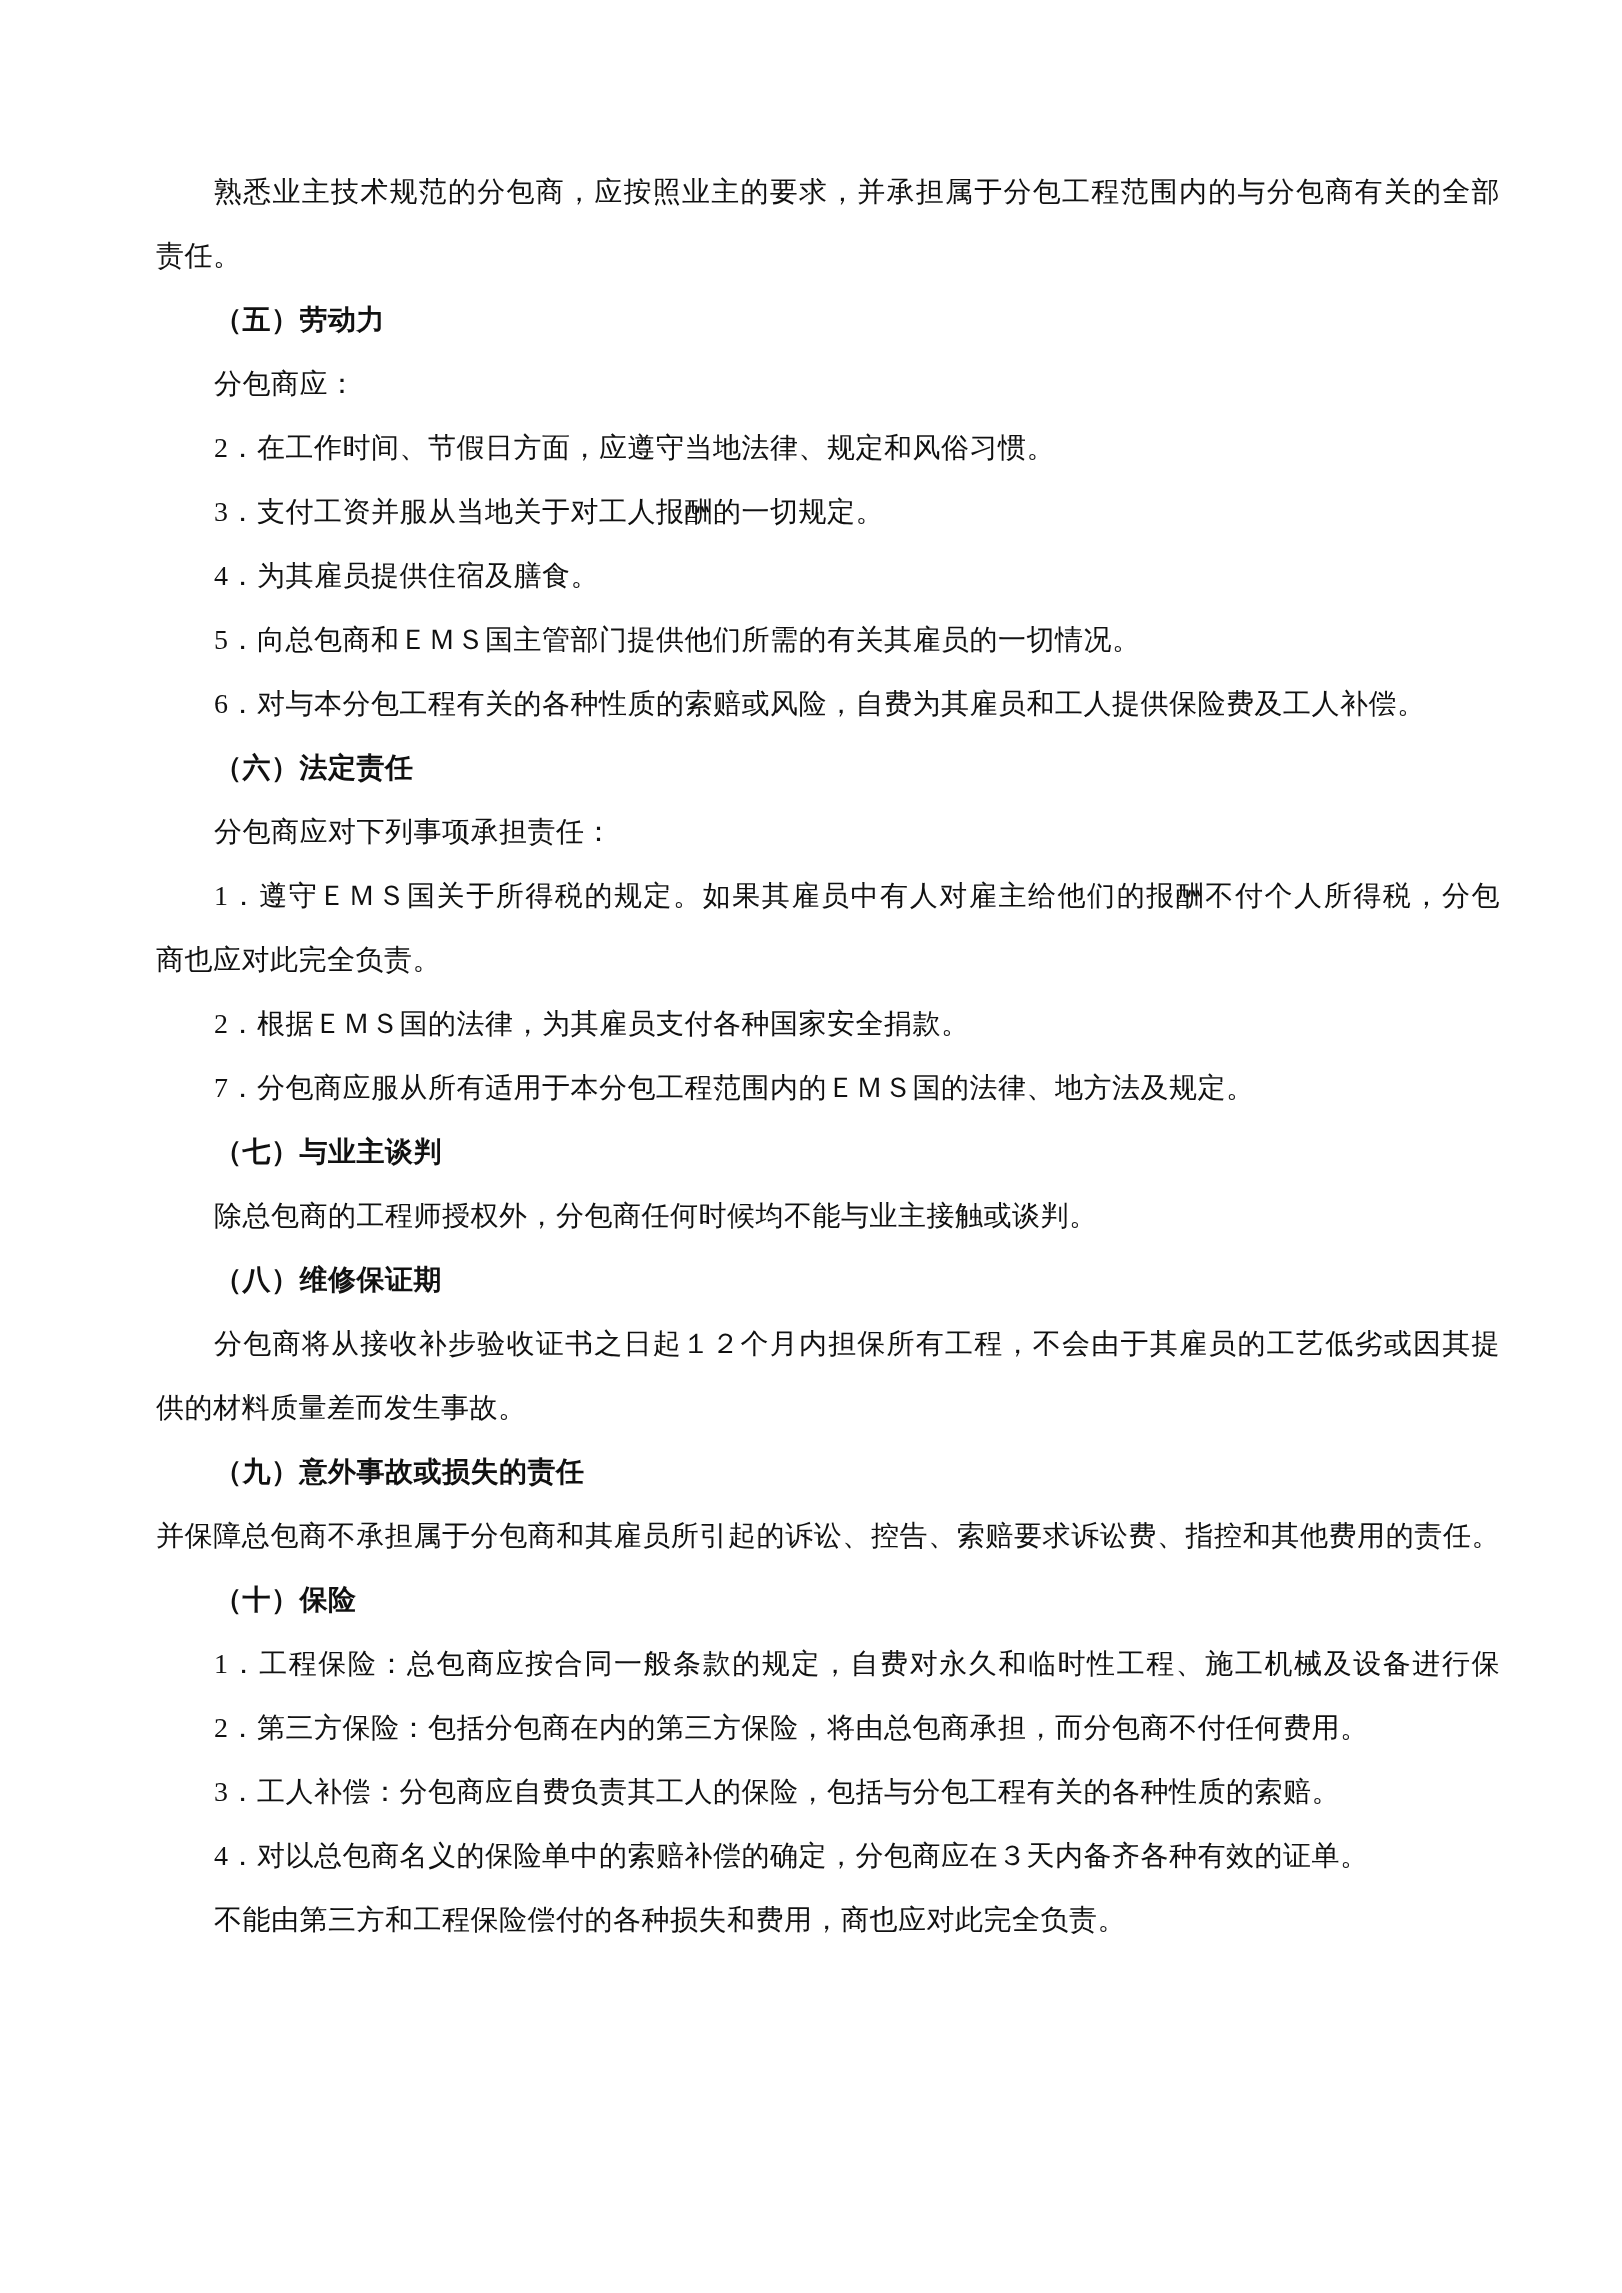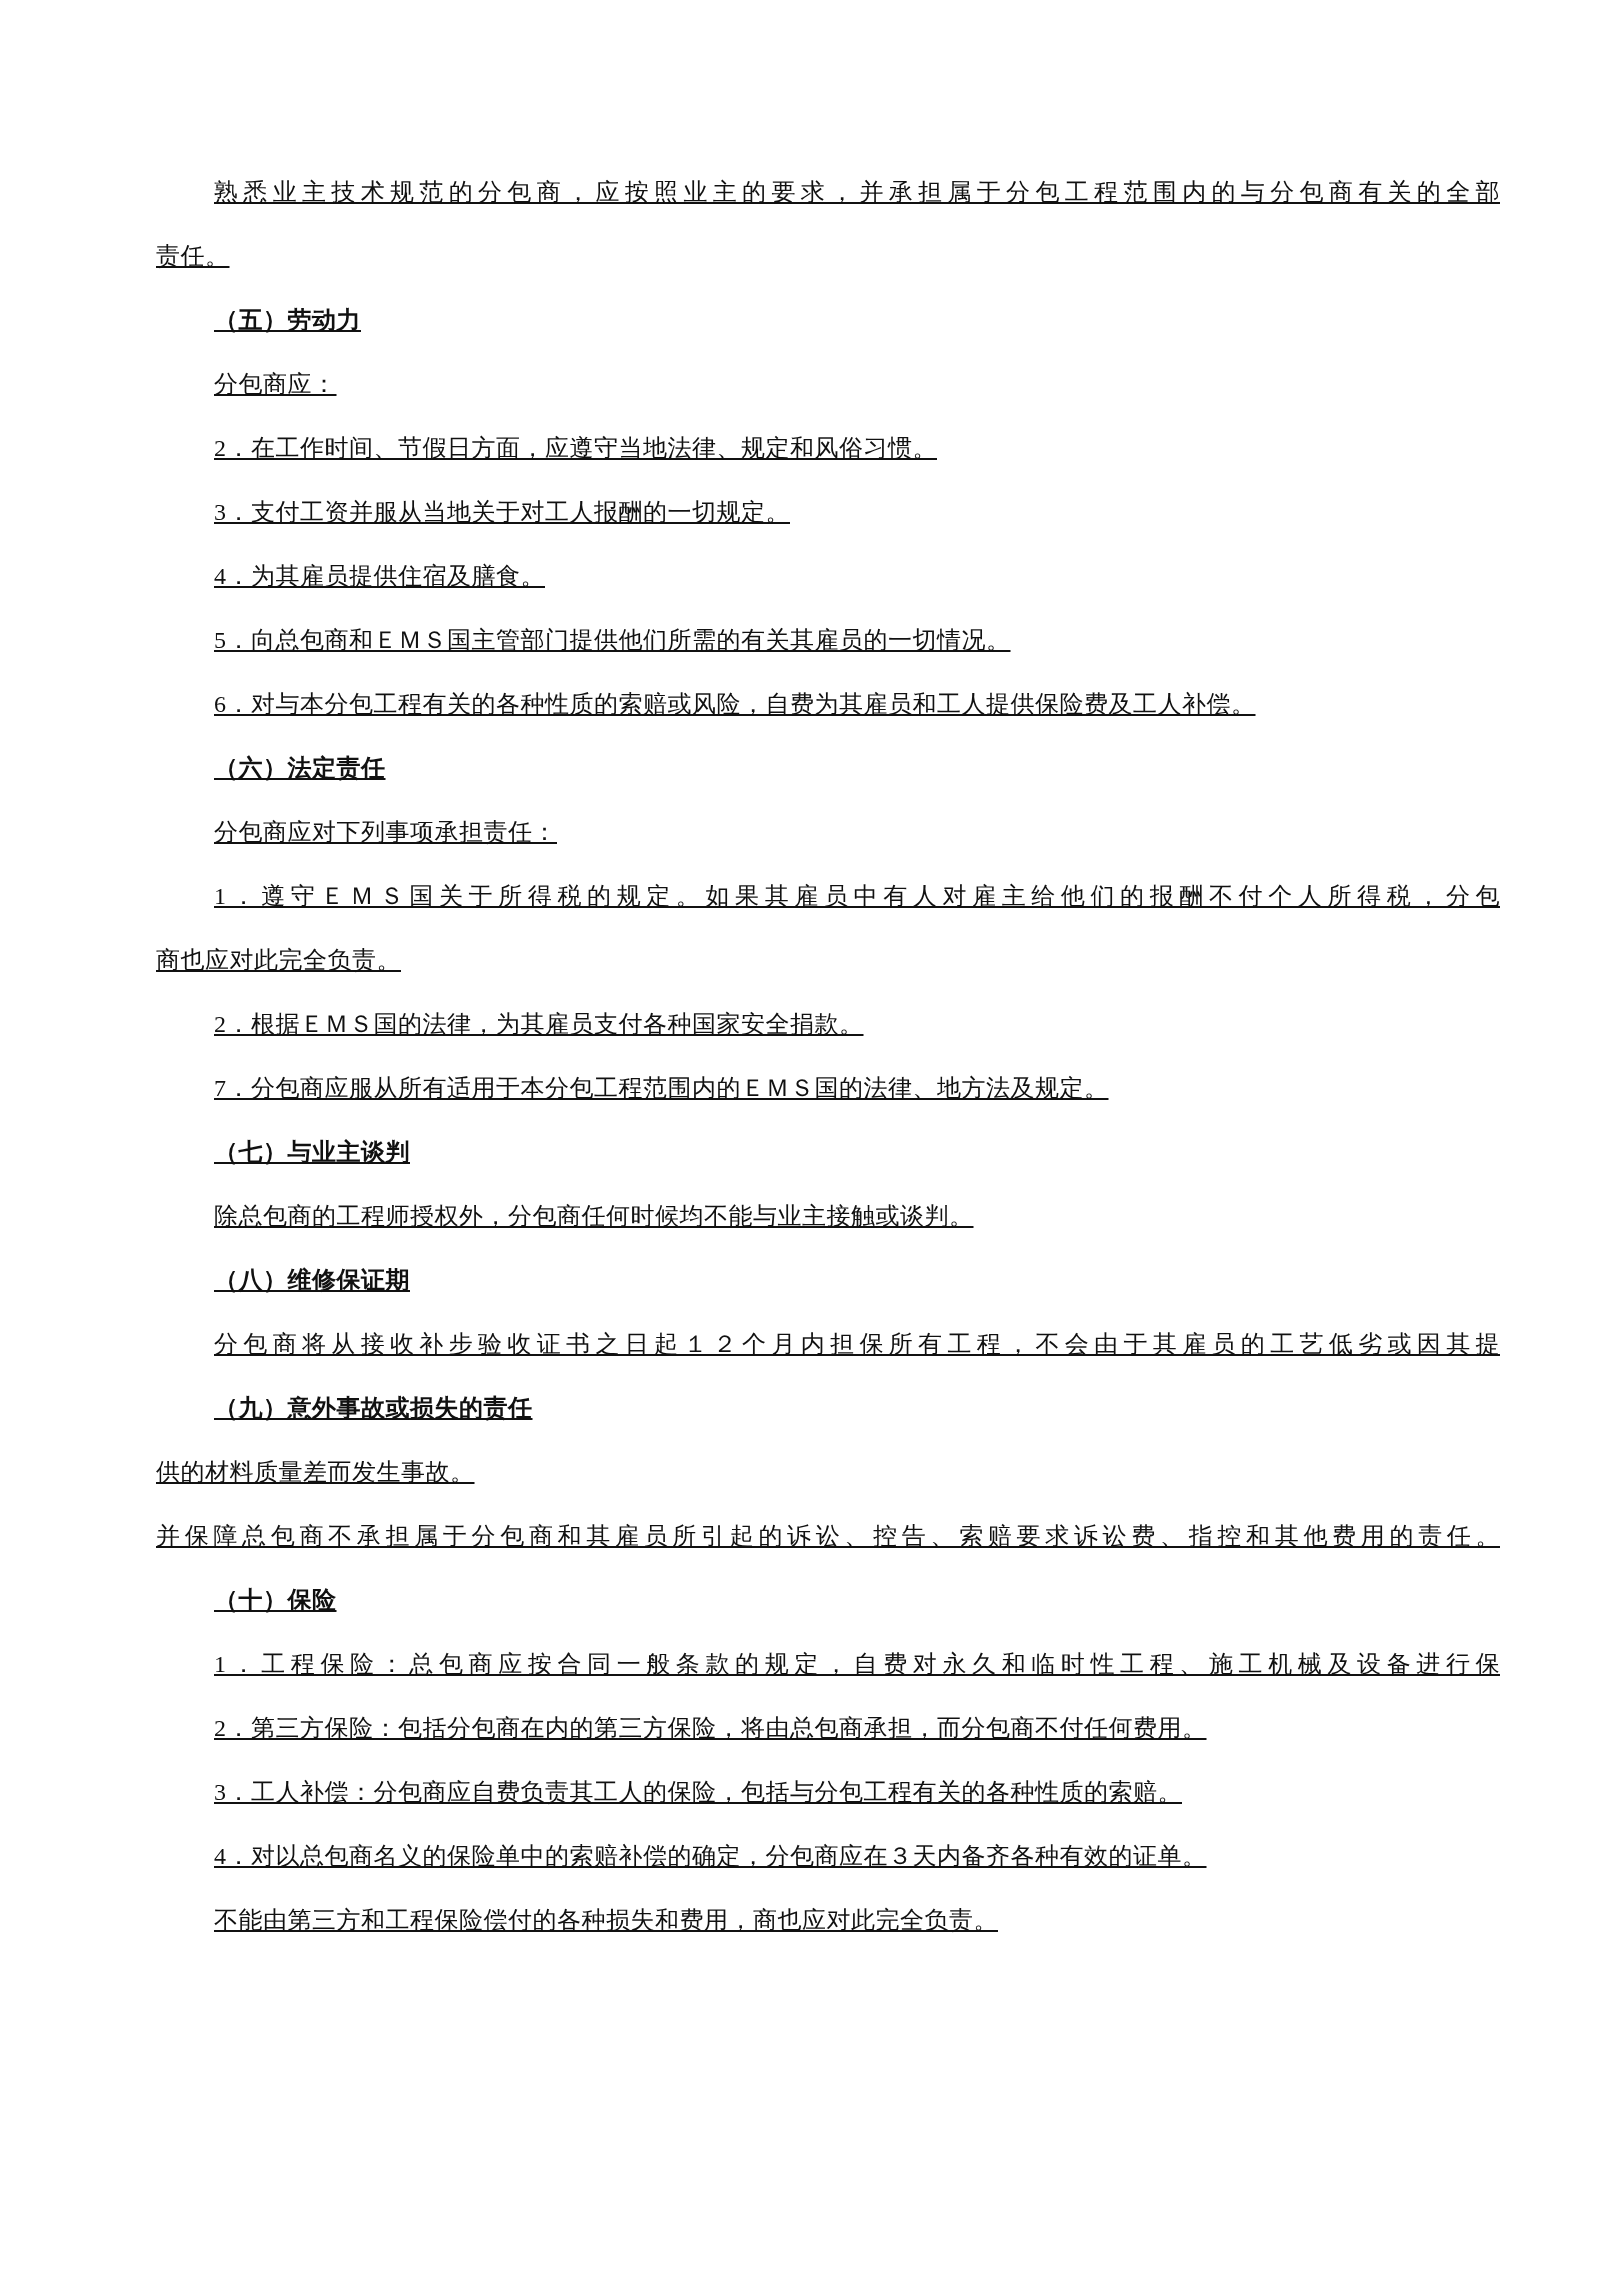--- a/index.html
+++ b/index.html
@@ -18,25 +18,24 @@
     box-sizing: border-box;
     padding-top: 160px;
     padding-left: 156px;
   }
   .lines {
     width: 1344px;
   }
   .ln {
     height: 64px;
     line-height: 64px;
-    font-size: 24px;
+    font-size: 28px;
     letter-spacing: 0.5px;
     white-space: nowrap;
     color: #111111;
-    text-decoration: underline;
   }
   .ln.indent {
     padding-left: 58px;
   }
   .ln.bold {
     font-weight: bold;
   }
   .ln.fill {
     white-space: normal;
     text-align: justify;
@@ -62,22 +61,22 @@
       <div class="ln indent bold">（六）法定责任</div>
       <div class="ln indent">分包商应对下列事项承担责任：</div>
       <div class="ln indent fill">1．遵守ＥＭＳ国关于所得税的规定。如果其雇员中有人对雇主给他们的报酬不付个人所得税，分包</div>
       <div class="ln">商也应对此完全负责。</div>
       <div class="ln indent">2．根据ＥＭＳ国的法律，为其雇员支付各种国家安全捐款。</div>
       <div class="ln indent">7．分包商应服从所有适用于本分包工程范围内的ＥＭＳ国的法律、地方法及规定。</div>
       <div class="ln indent bold">（七）与业主谈判</div>
       <div class="ln indent">除总包商的工程师授权外，分包商任何时候均不能与业主接触或谈判。</div>
       <div class="ln indent bold">（八）维修保证期</div>
       <div class="ln indent fill">分包商将从接收补步验收证书之日起１２个月内担保所有工程，不会由于其雇员的工艺低劣或因其提</div>
+      <div class="ln">供的材料质量差而发生事故。</div>
       <div class="ln indent bold">（九）意外事故或损失的责任</div>
-      <div class="ln">供的材料质量差而发生事故。</div>
       <div class="ln fill">并保障总包商不承担属于分包商和其雇员所引起的诉讼、控告、索赔要求诉讼费、指控和其他费用的责任。</div>
       <div class="ln indent bold">（十）保险</div>
       <div class="ln indent fill">1．工程保险：总包商应按合同一般条款的规定，自费对永久和临时性工程、施工机械及设备进行保</div>
       <div class="ln indent">2．第三方保险：包括分包商在内的第三方保险，将由总包商承担，而分包商不付任何费用。</div>
       <div class="ln indent">3．工人补偿：分包商应自费负责其工人的保险，包括与分包工程有关的各种性质的索赔。</div>
       <div class="ln indent">4．对以总包商名义的保险单中的索赔补偿的确定，分包商应在３天内备齐各种有效的证单。</div>
       <div class="ln indent">不能由第三方和工程保险偿付的各种损失和费用，商也应对此完全负责。</div>
     </div>
 </div>
 

